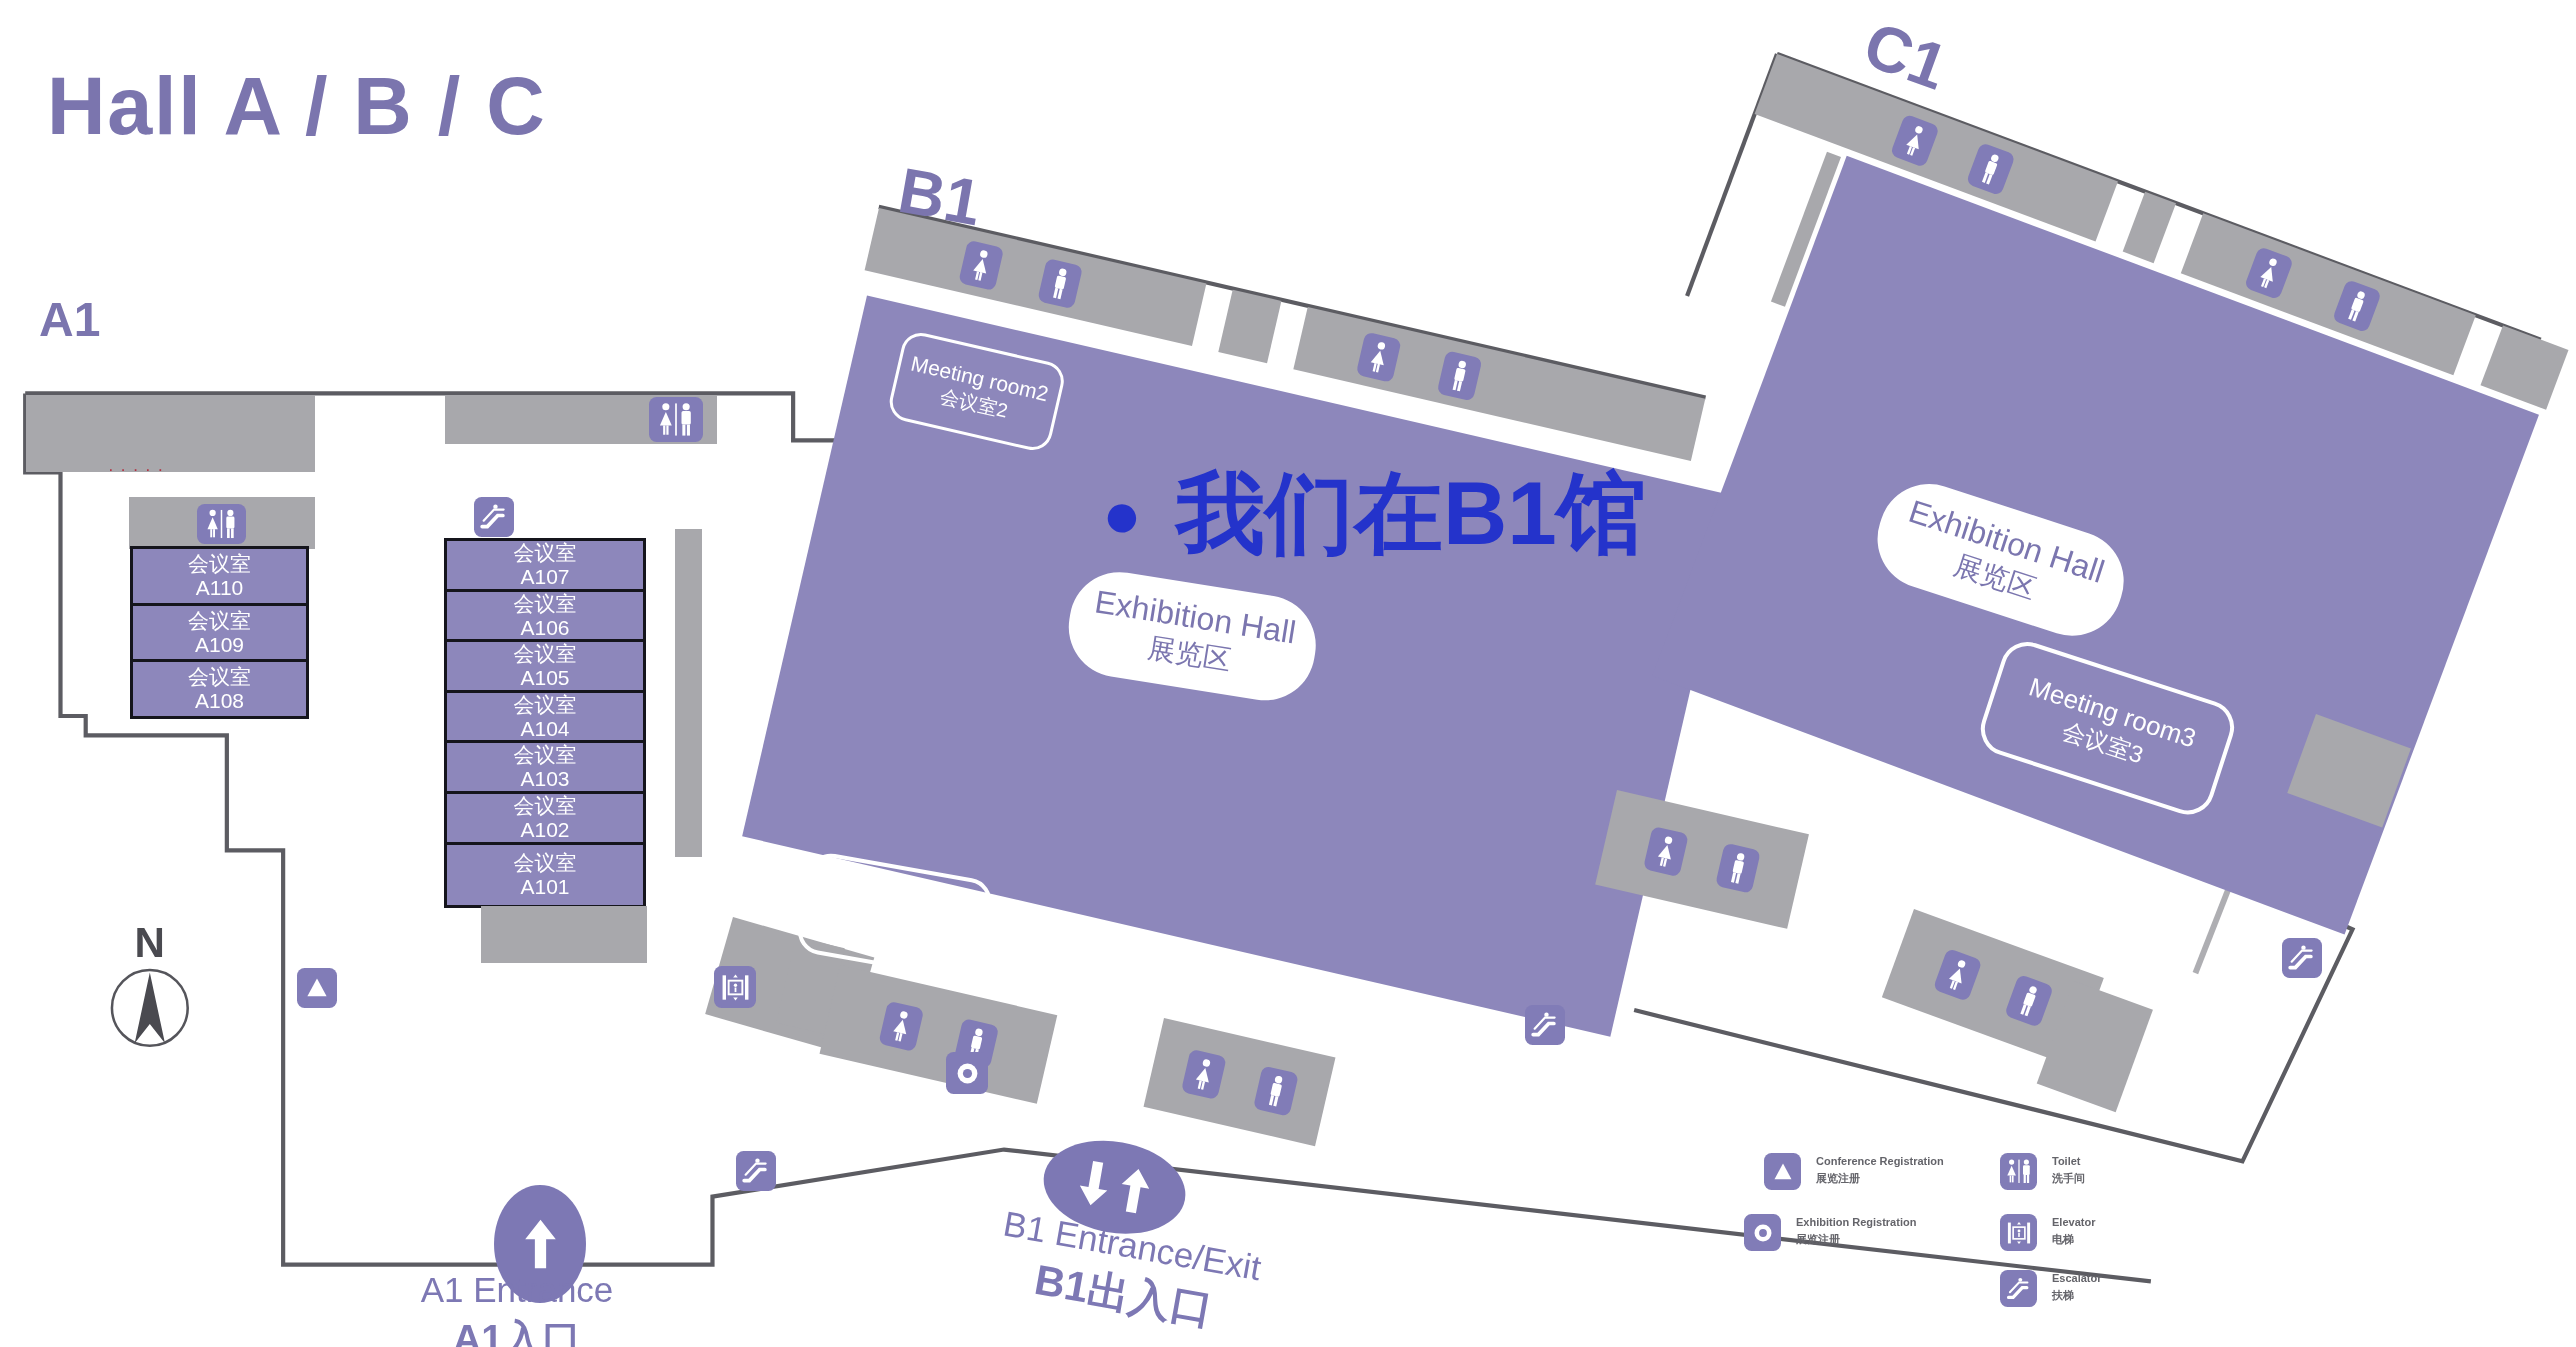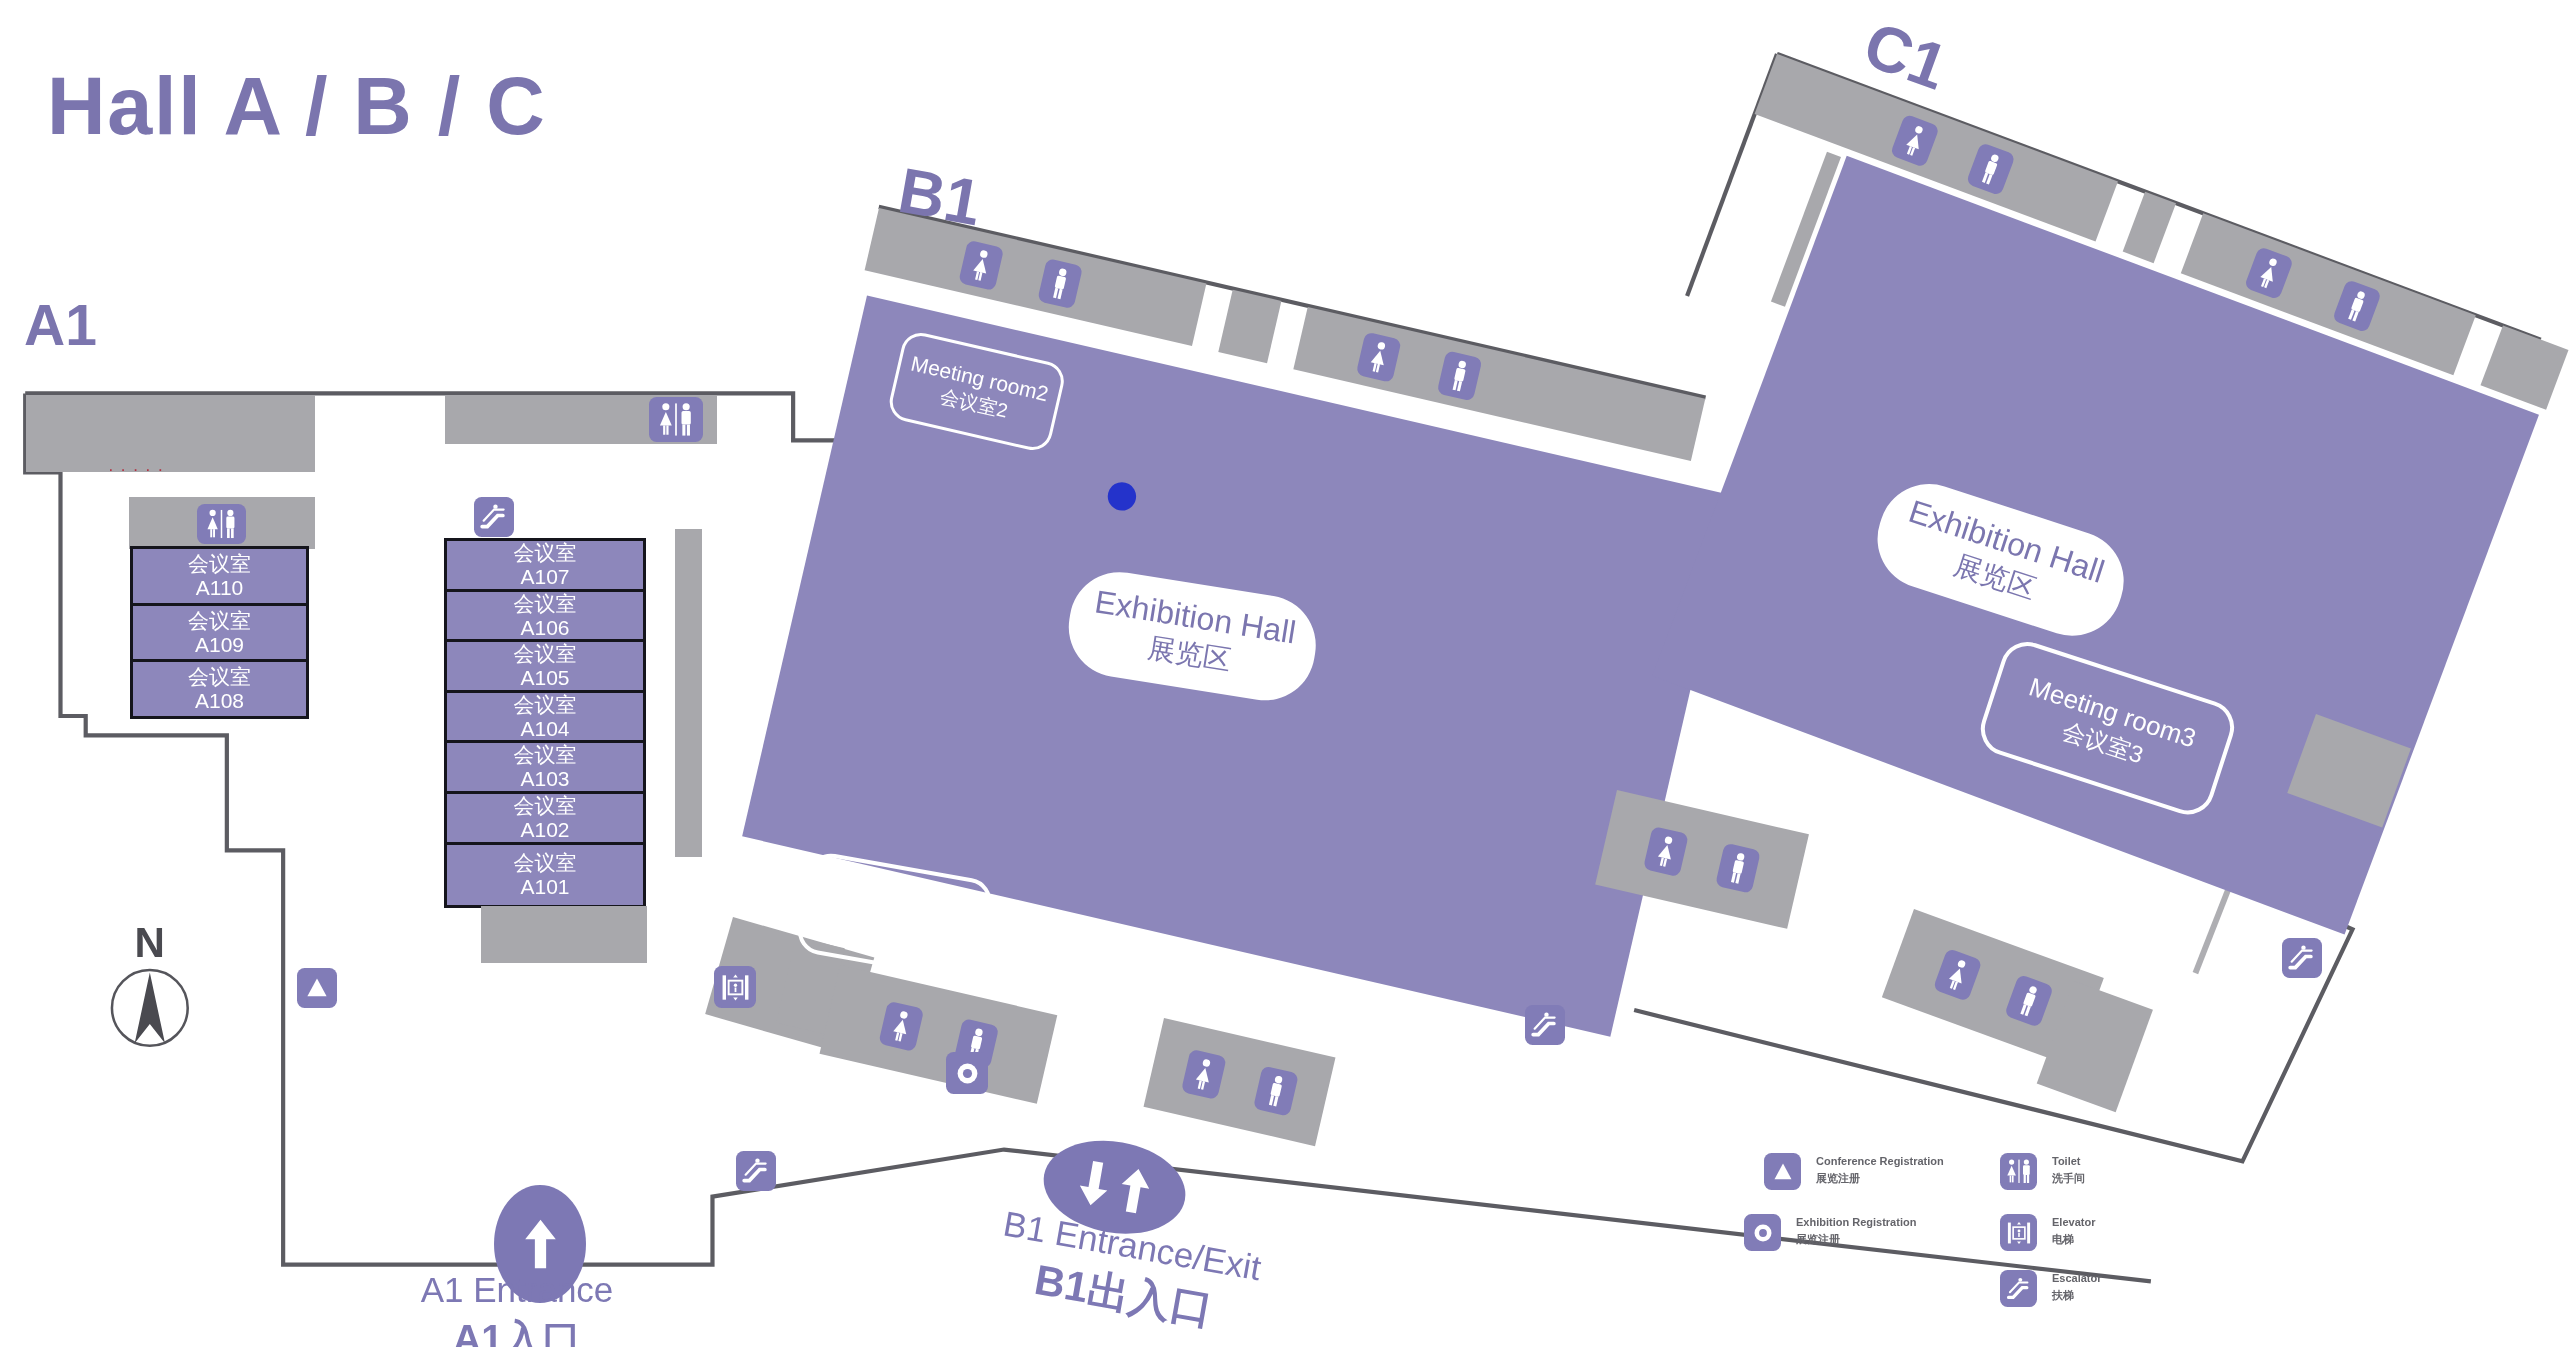--- a/index.html
+++ b/index.html
@@ -53,21 +53,21 @@
     <line x1="2115" y1="64" x2="2008" y2="352" stroke="#5c5c62" stroke-width="5"></line>
 
     <line x1="2745" y1="823" x2="2703" y2="937" stroke="#aeaeb2" stroke-width="7"></line>
     <line x1="2673" y1="1005" x2="2613" y2="1158" stroke="#aeaeb2" stroke-width="7"></line>
   </svg>
 
   <div class="abs map-title" style="left:47px;top:59px;text-align:right;">
     <div>Hall A / B / C</div>
   </div>
 
-  <div class="abs area-label" style="left:24px;top:292px;font-size:57px;">A1</div>
+  <div class="abs area-label" style="left:39px;top:292px;font-size:48px;">A1</div>
   <div class="abs area-label rot" style="left:906px;top:153px;font-size:64px;transform:rotate(10deg);">B1</div>
   <div class="abs area-label rot" style="left:1880px;top:6.7px;font-size:64px;transform:rotate(20deg);">C1</div>
 
   <div class="abs gray-block" style="left:26px;top:395px;width:289px;height:77px;"></div>
   <div class="abs gray-block" style="left:445px;top:395px;width:272px;height:49px;"></div>
 
   <div class="abs tile" style="left:649px;top:397px;width:54px;height:45px;">
     <svg width="44" height="39" viewBox="0 0 52 46">
       <circle cx="14" cy="8" r="4.2" fill="#fff"></circle>
         <polygon points="14,14 7,30 21,30" fill="#fff"></polygon>
@@ -240,20 +240,21 @@
         </svg>
     </div>
 
     <div class="ptile gray-block" style="left:81px;top:74px;width:15px;height:160px;"></div>
 
     <div class="ptile purple" style="left:101px;top:71px;width:739px;height:555px;"></div>
   </div>
 
   <div class="abs" style="left:1102px;top:454px;display:flex;align-items:center;gap:34px;color:#2433cb;font-weight:900;font-size:89px;white-space:nowrap;">
     <span style="font-size:66px;">●</span>
+    <span>我们在B1馆</span>
   </div>
 
   <div class="abs pill rot" style="left:1078px;top:565px;width:248px;height:105px;transform:rotate(9deg);">
     <div style="font-size:32px;">Exhibition Hall</div>
     <div style="font-size:28px;">展览区</div>
   </div>
   <div class="abs pill rot" style="left:1897px;top:471px;width:252px;height:105px;transform:rotate(18deg);">
     <div style="font-size:32px;">Exhibition Hall</div>
     <div style="font-size:28px;">展览区</div>
   </div>

